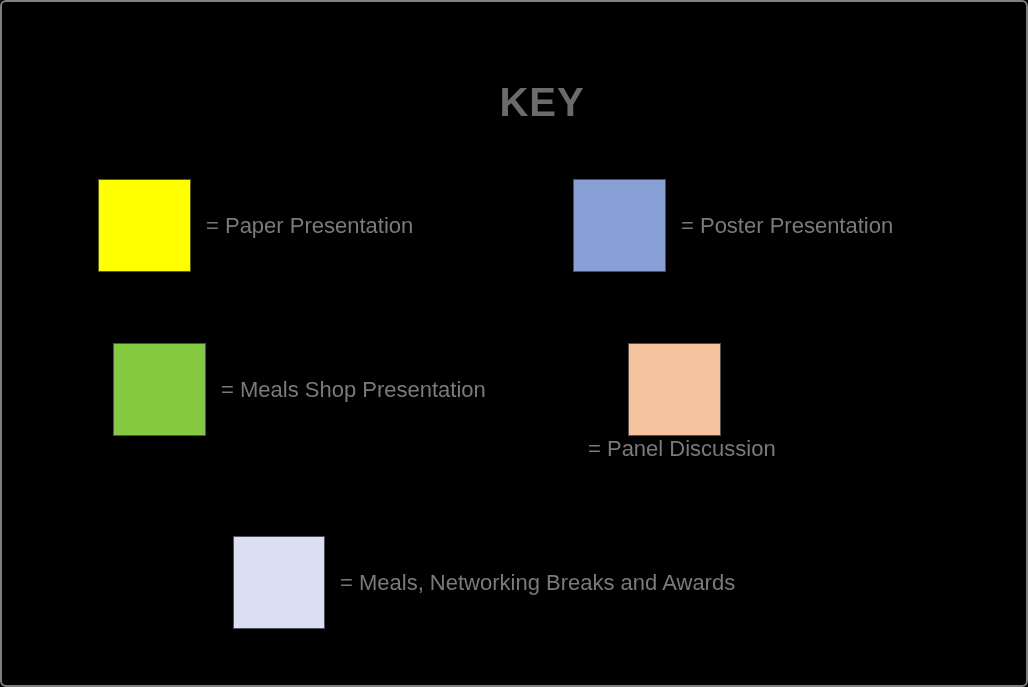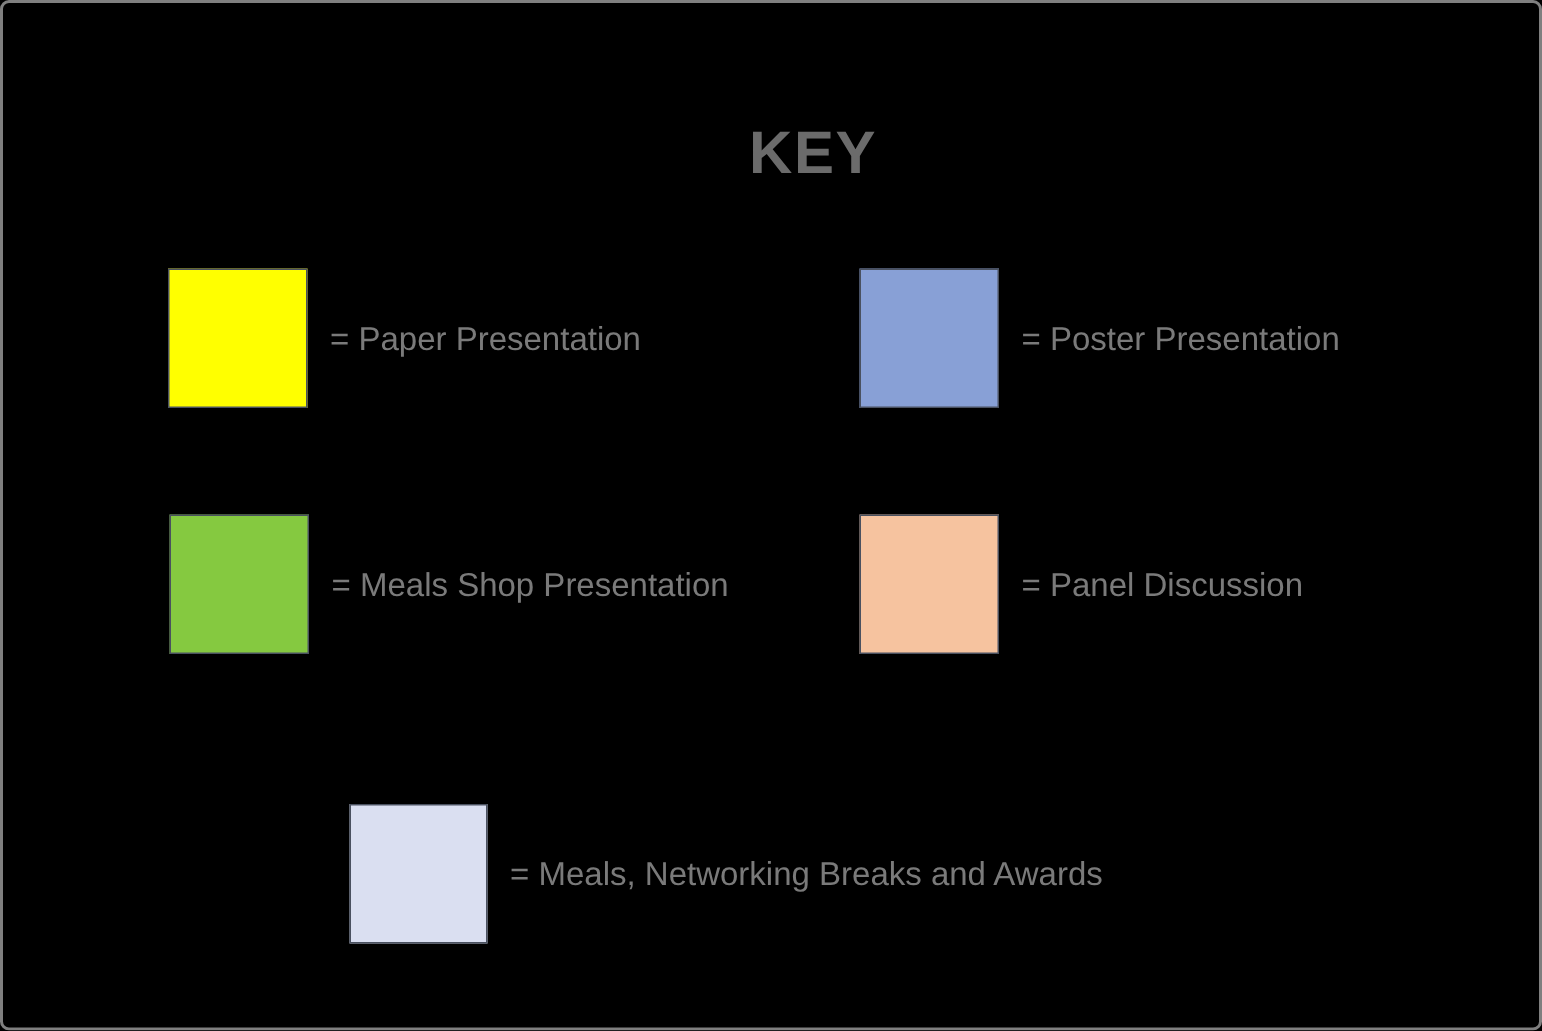--- a/index.html
+++ b/index.html
@@ -43,24 +43,24 @@
     border: 1px solid #4a5160;
     flex: 0 0 auto;
   }
   .legend-label {
     margin-left: 15px;
     font-size: 22px;
     color: #7a7a7a;
     white-space: nowrap;
   }
   
-  .pos-1 { left: 110px; top: 177px; text-align: right; }
+  .pos-1 { left: 96px; top: 177px; text-align: right; }
   .pos-2 { left: 571px; top: 177px; }
   .pos-3 { left: 111px; top: 341px; }
-  .pos-4 { left: 571px; top: 341px; }
+  .pos-4 { left: 571px; top: 341px; flex-direction: column; }
   .pos-5 { left: 231px; top: 534px; }
   .pos-5 .swatch { width: 92px; }
 </style>
 </head>
 <body>
 
 <div id="canvas">
 
   <div class="key-title">KEY</div>
 

